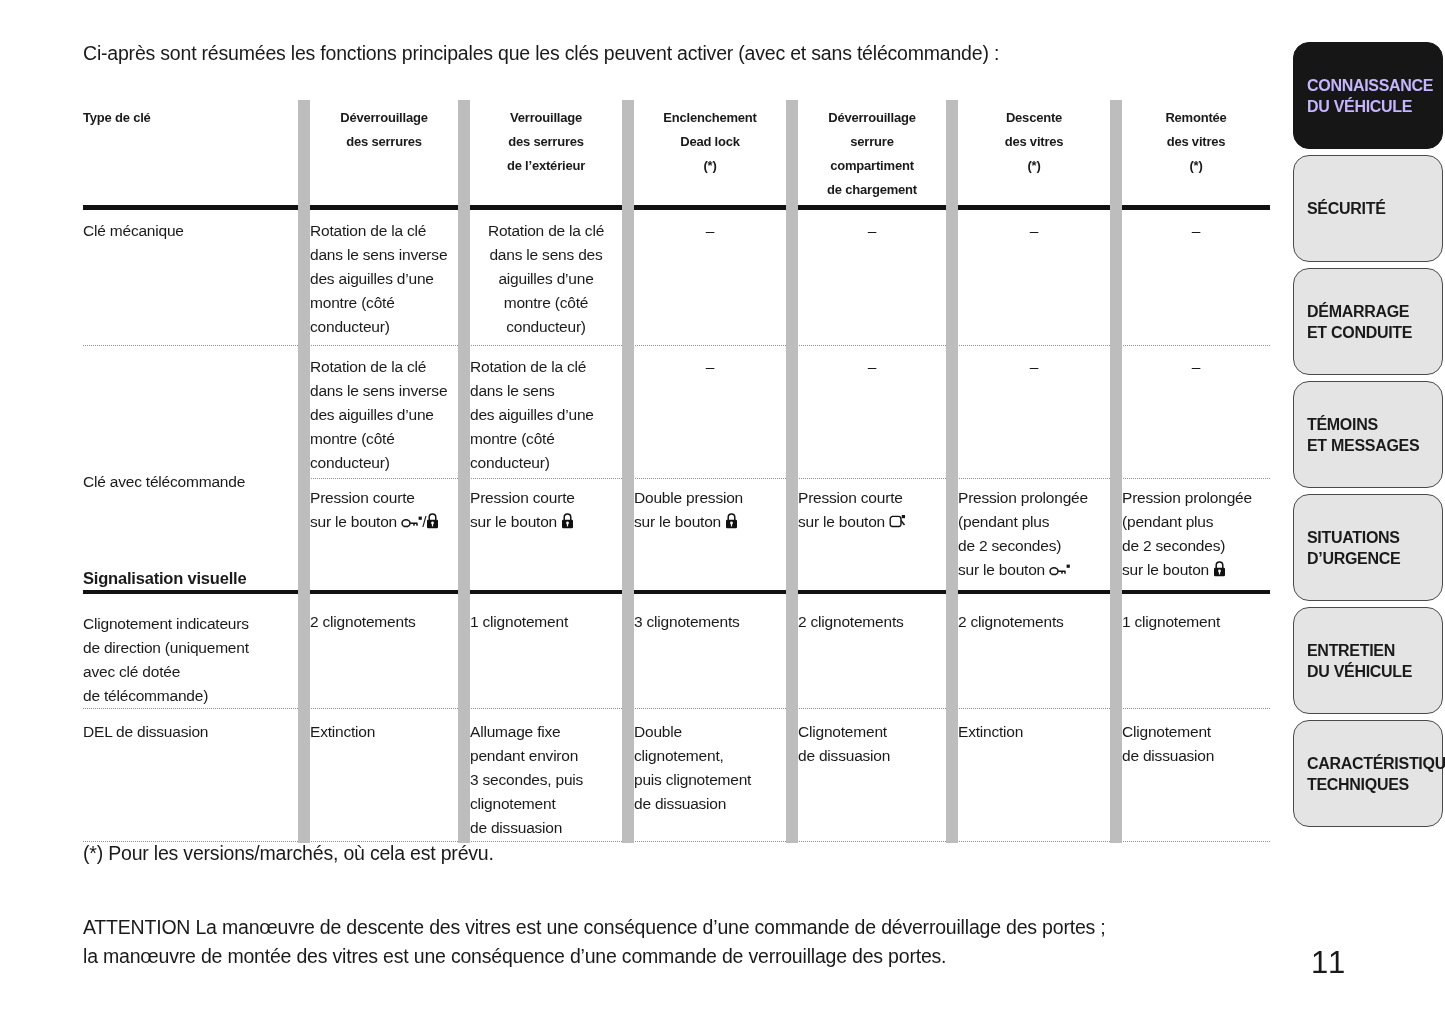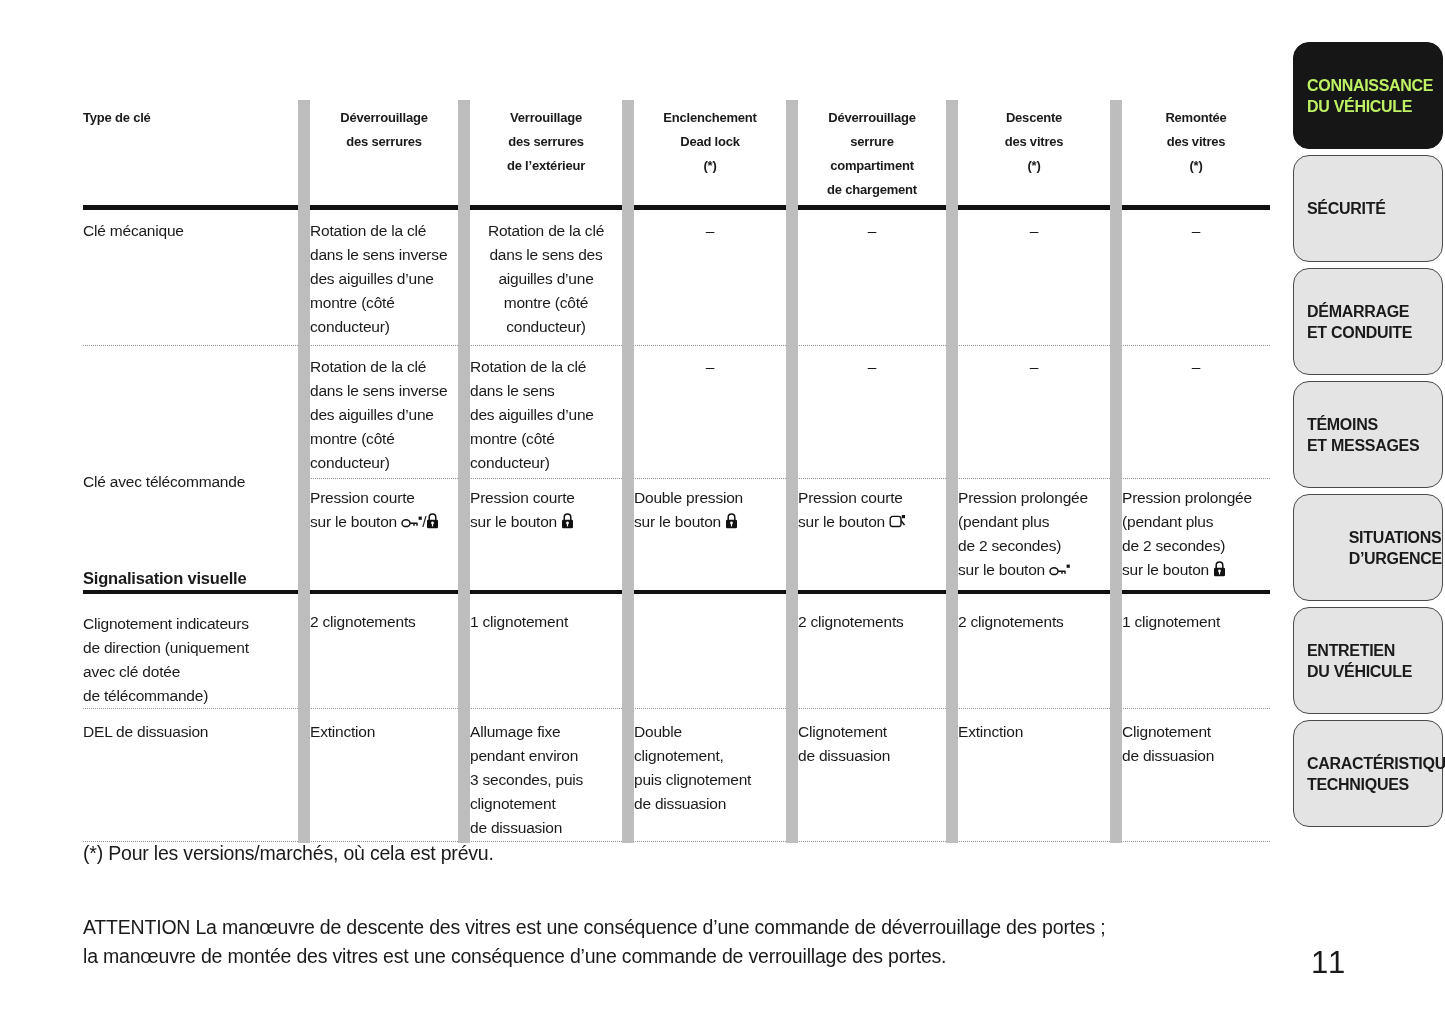--- a/index.html
+++ b/index.html
@@ -40,31 +40,32 @@
   .btn-icon{vertical-align:-2px;}
 
   
   .footnote{position:absolute;left:83px;top:842px;font-size:19.5px;letter-spacing:-0.2px;}
   .attention{position:absolute;left:83px;top:913px;font-size:19.5px;line-height:29px;letter-spacing:-0.2px;}
 
   
   .sidebar{position:absolute;left:1293px;top:0;width:152px;height:1019px;}
   .tab{position:absolute;left:0;width:150px;height:107px;box-sizing:border-box;background:#e4e4e4;
        border:1.5px solid #4a4a4a;border-radius:16px;display:flex;align-items:center;padding-left:13px;}
-  .tab.active{background:#161616;border-color:#161616;color:#bef264;}
-  .t0{top:42px;} .t1{top:155px;} .t2{top:268px;} .t3{top:381px;} .t4{top:494px;justify-content:flex-end;}
+  .tab.active{background:#161616;border-color:#161616;color:#c4b5fd;}
+  .t0{top:42px;} .t1{top:155px;} .t2{top:268px;} .t3{top:381px;} .t4{top:494px;}
   .t5{top:607px;} .t6{top:720px;} .t7{top:833px;}
   .tab-label{font-weight:bold;font-size:16px;line-height:21px;letter-spacing:-0.3px;}
   .page-number{position:absolute;left:1311px;top:945px;font-size:31px;font-weight:normal;letter-spacing:2px;}
 </style>
 </head>
 <body>
 
 <div class="page">
 
+  <div class="intro"><span class="pre">Ci-après sont résumées les fonctions principales que les clés peuvent activer (avec et sans télécommande) :</span></div>
 
   <div class="key-table">
 
     <div class="h-line line-header"></div>
     <div class="h-line line-section"></div>
     <div class="dot-line dot1"></div>
     <div class="dot-line dot2"></div>
     <div class="dot-line dot3"></div>
     <div class="dot-line dot4"></div>
 
@@ -179,20 +180,21 @@
           <circle cx="6.5" cy="10" r="1.4" fill="#fff"></circle>
           <rect x="5.9" y="10.2" width="1.2" height="3.2" fill="#fff"></rect>
         </svg></div>
 
     <div class="cell r4 c0" style="padding-top:18px;"><span class="pre">Clignotement indicateurs
 de direction (uniquement
 avec clé dotée
 de télécommande)</span></div>
     <div class="cell r4 c1"><span>2 clignotements</span></div>
     <div class="cell r4 c2"><span>1 clignotement</span></div>
+    <div class="cell r4 c3"><span>3 clignotements</span></div>
     <div class="cell r4 c4"><span>2 clignotements</span></div>
     <div class="cell r4 c5"><span>2 clignotements</span></div>
     <div class="cell r4 c6"><span>1 clignotement</span></div>
 
     <div class="cell r5 c0"><span>DEL de dissuasion</span></div>
     <div class="cell r5 c1"><span>Extinction</span></div>
     <div class="cell r5 c2"><span class="pre">Allumage fixe
 pendant environ
 3 secondes, puis
 clignotement

